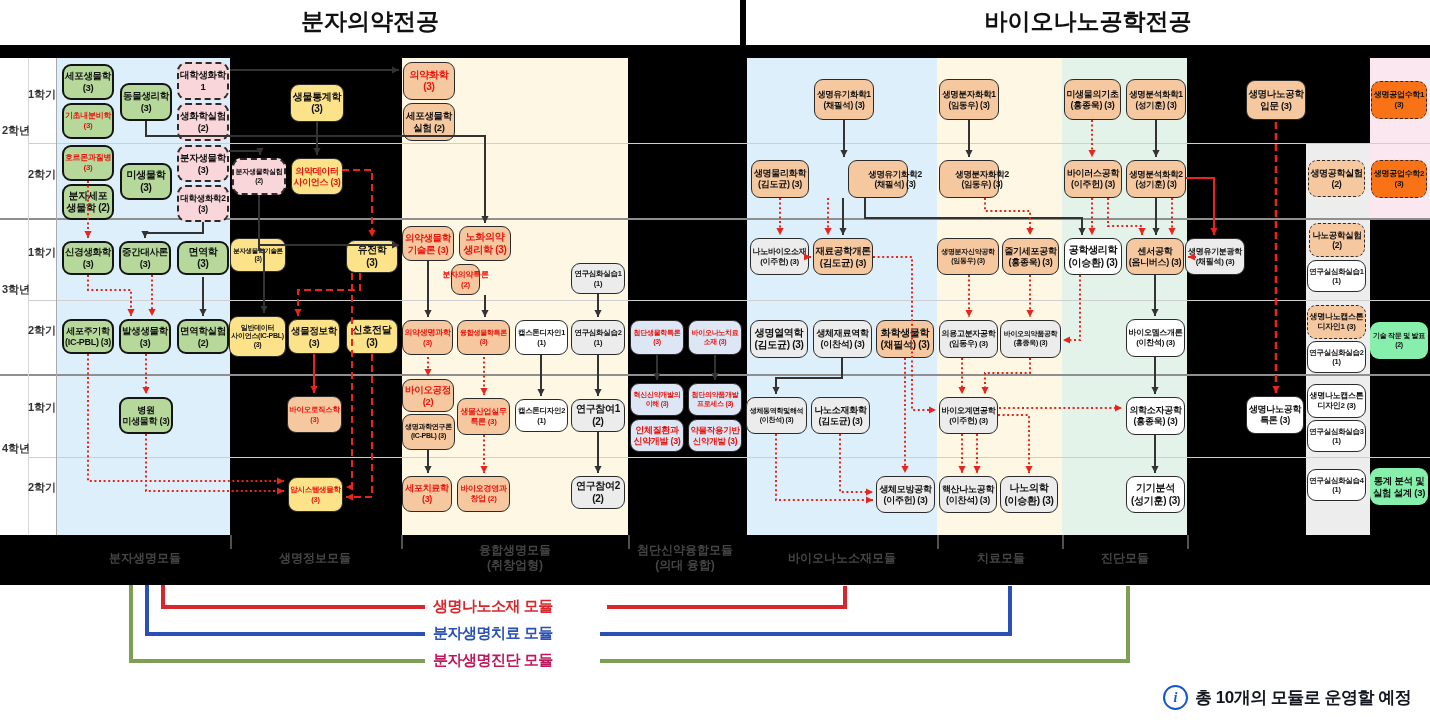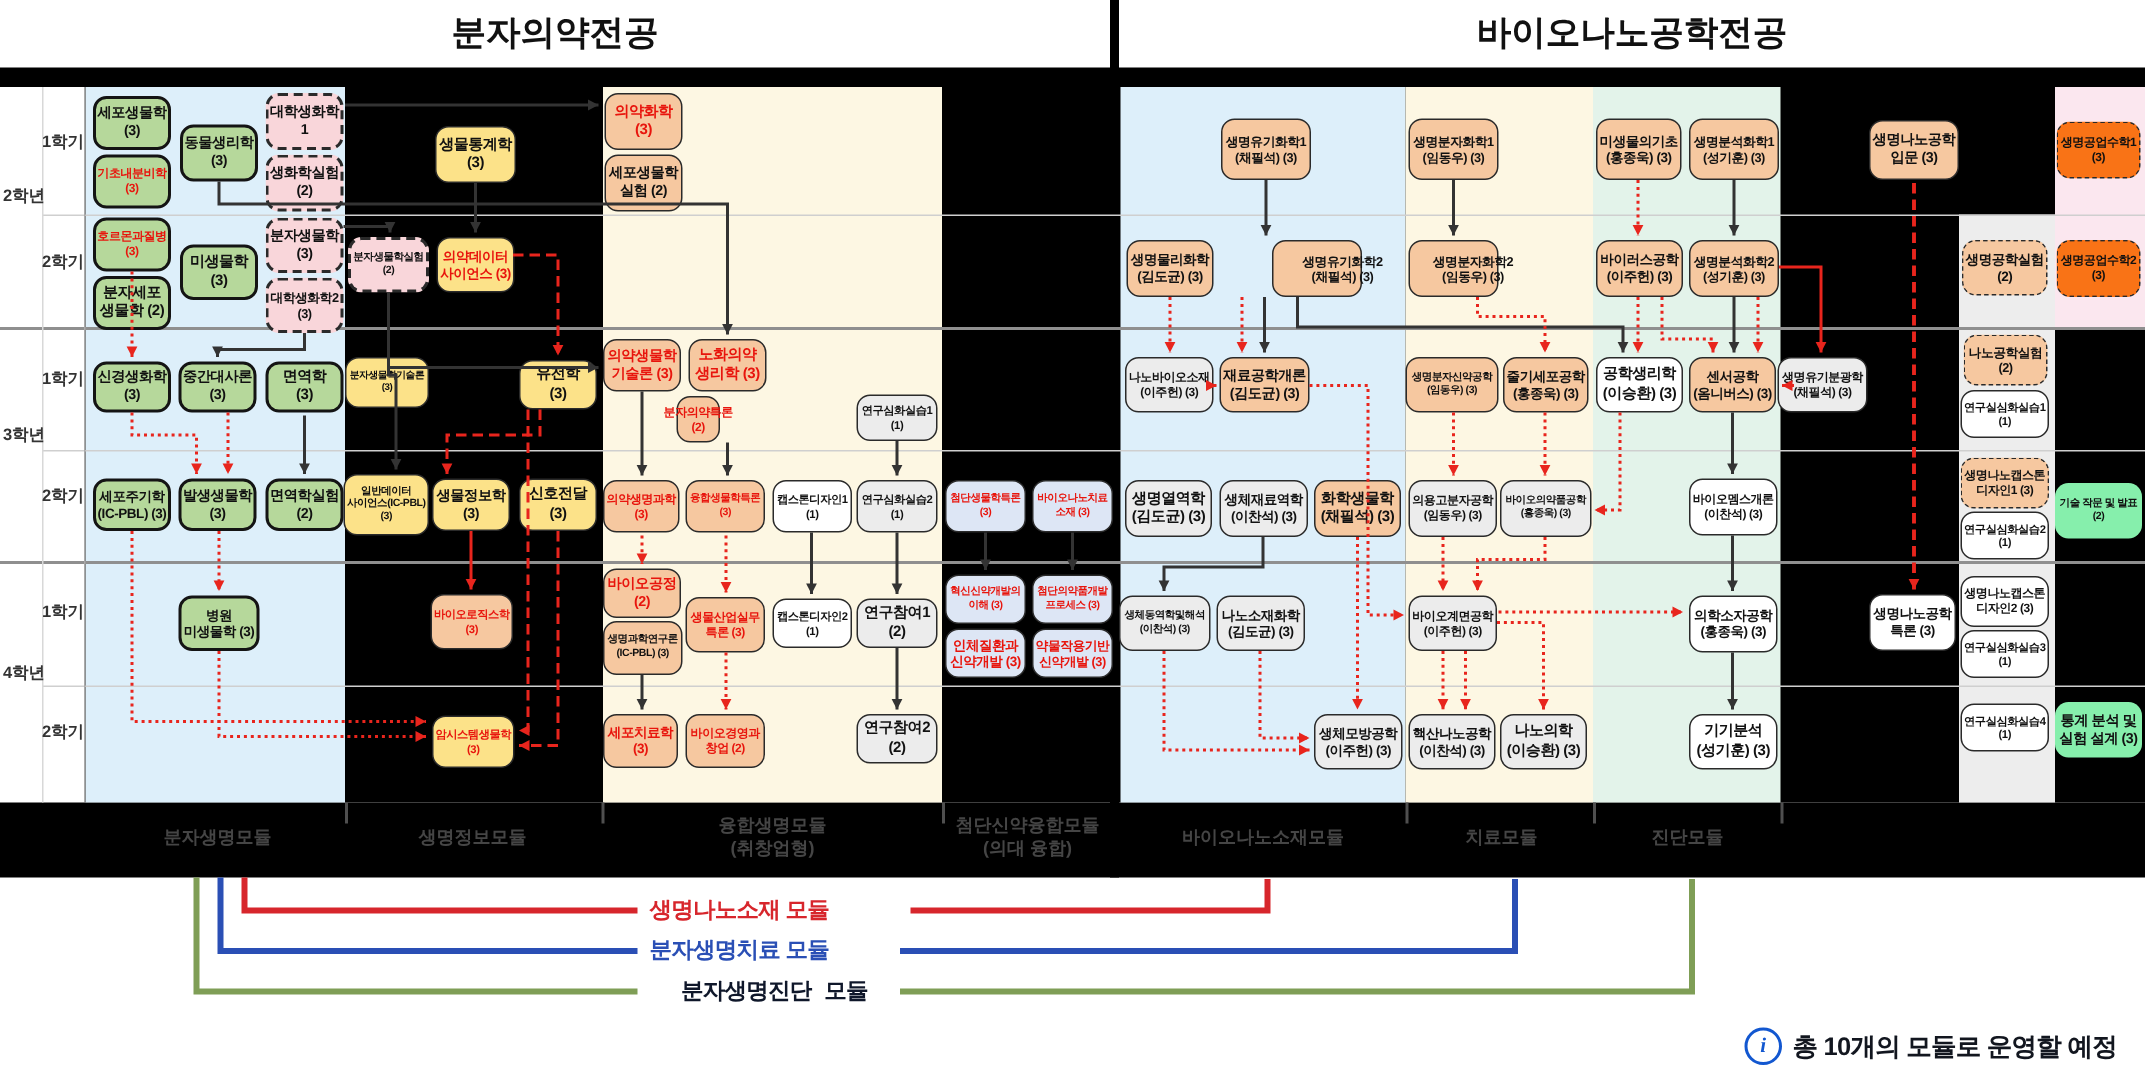--- a/index.html
+++ b/index.html
@@ -476,21 +476,21 @@
       <div class="box plain" style="left: 1370px; top: 322px; width: 58px; height: 37px; position: absolute; font-size: 7px;">
         <span>기술 작문 및 발표</span>
         <span>(2)</span>
       </div>
       <div class="box plain" style="left: 1370px; top: 468px; width: 58px; height: 37px; position: absolute; font-size: 9.5px;">
         <span>통계 분석 및</span>
         <span>실험 설계 (3)</span>
       </div>
       <div class="legendtext" style="left: 433px; top: 597px; color: rgb(215, 38, 44); position: absolute;">생명나노소재 모듈</div>
       <div class="legendtext" style="left: 433px; top: 624px; color: rgb(42, 79, 181); position: absolute;">분자생명치료 모듈</div>
-      <div class="legendtext" style="left: 454px; top: 651px; color: #0f172a; position: absolute; font-family: Liberation Mono, monospace;">분자생명진단 모듈</div>
+      <div class="legendtext" style="left: 433px; top: 651px; color: #be185d; position: absolute;">분자생명진단 모듈</div>
       <svg width="1430" height="722">
         <polyline points="230,70 399,70" fill="none" stroke="#333333" stroke-width="2"></polyline>
         <path d="M399,70 L392,73.6 L392,66.4 Z" fill="#333333"></path>
         <polyline points="146,121 146,136 485,136 485,223" fill="none" stroke="#333333" stroke-width="2"></polyline>
         <path d="M485,223 L481.4,216 L488.6,216 Z" fill="#333333"></path>
         <polyline points="317,122 317,155" fill="none" stroke="#333333" stroke-width="2"></polyline>
         <path d="M317,155 L313.4,148 L320.6,148 Z" fill="#333333"></path>
         <polyline points="229,151 260,151 260,155" fill="none" stroke="#333333" stroke-width="2"></polyline>
         <path d="M260,155 L256.4,148 L263.6,148 Z" fill="#333333"></path>
         <polyline points="203,222 203,233 145,233 145,238" fill="none" stroke="#333333" stroke-width="2"></polyline>

